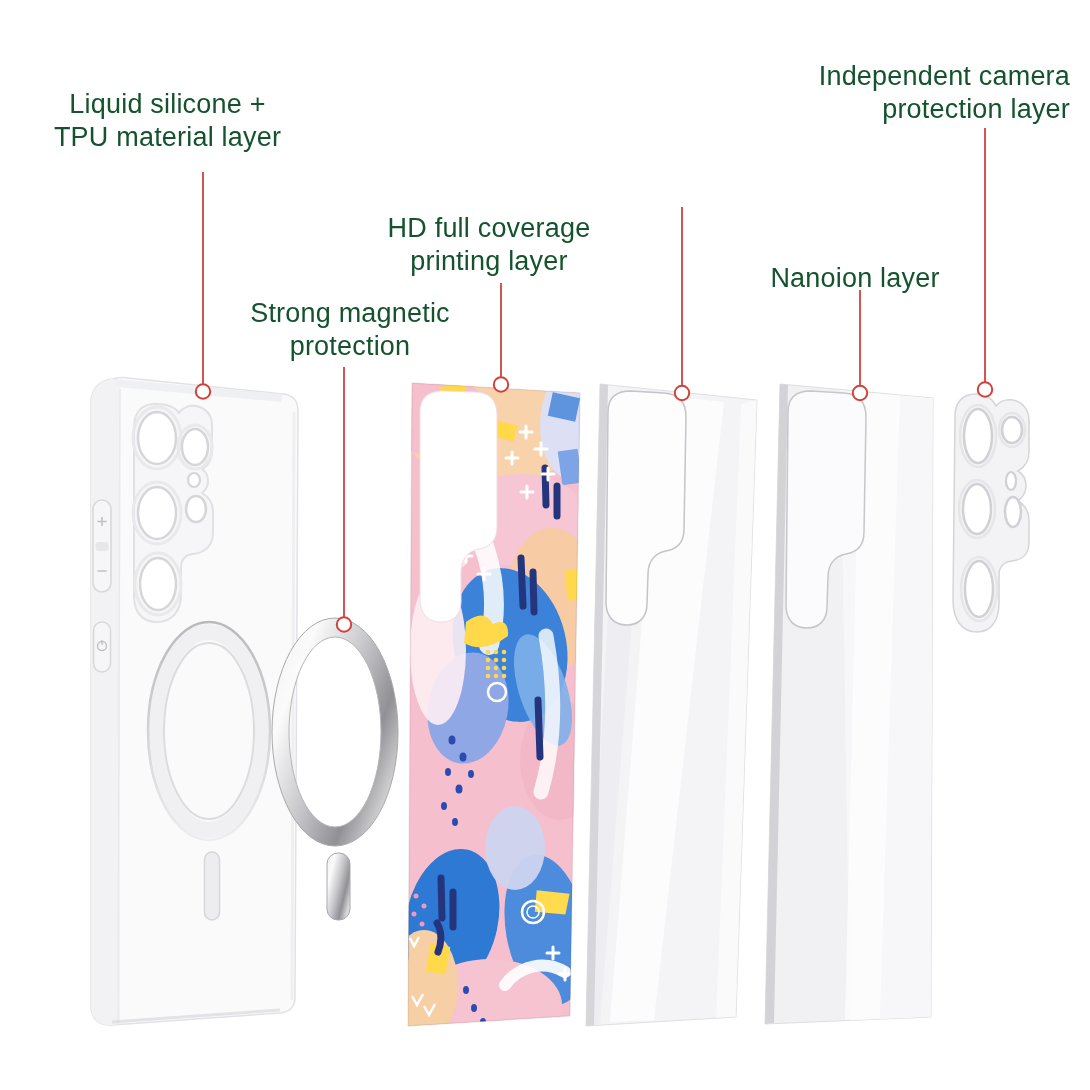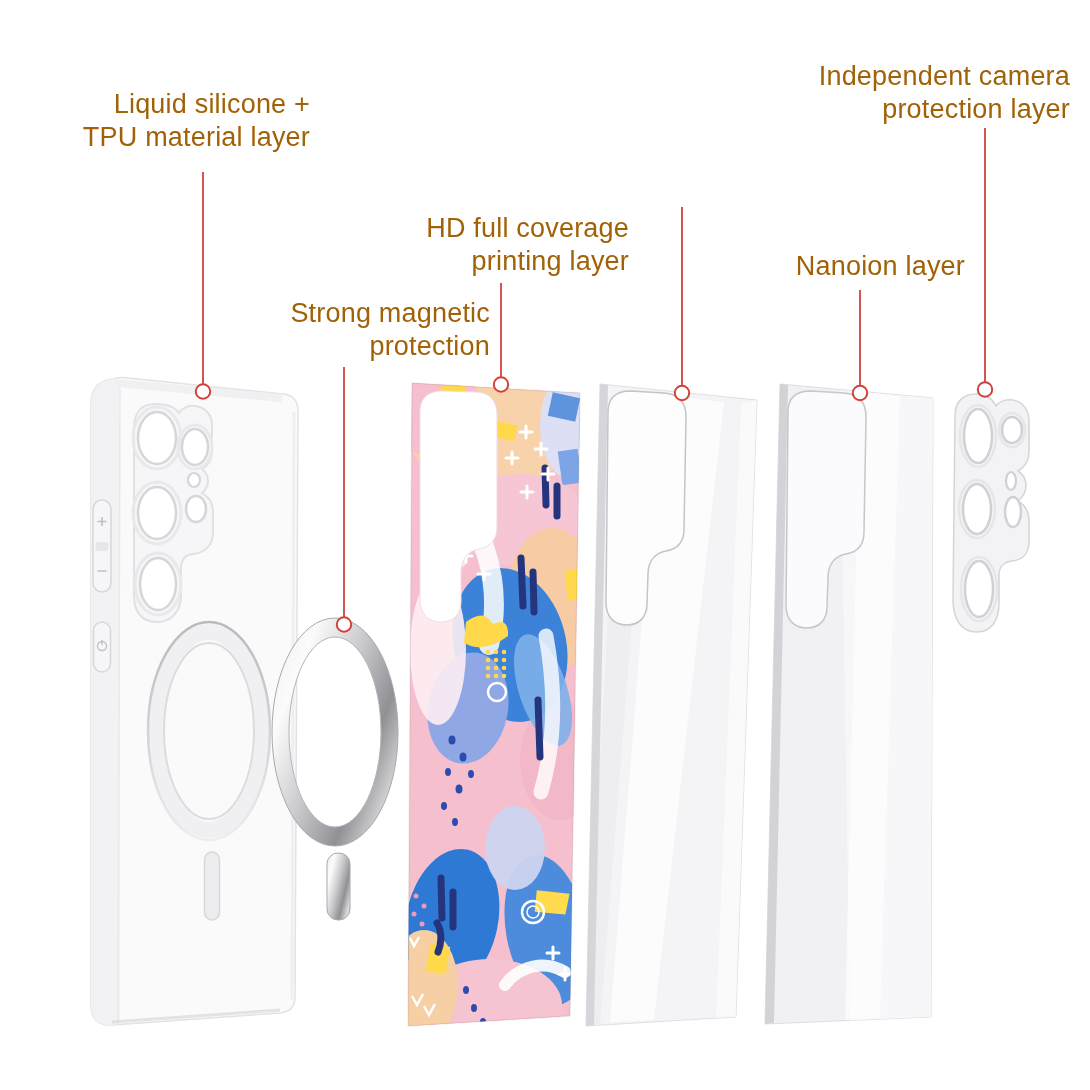--- a/index.html
+++ b/index.html
@@ -1,20 +1,20 @@
 <!DOCTYPE html>
 <html><head>
 <meta charset="utf-8">
 <style>
   html,body{margin:0;padding:0;background:#ffffff;}
   #stage{position:relative;width:1090px;height:1090px;background:#ffffff;overflow:hidden;
          font-family:"Liberation Sans","DejaVu Sans",sans-serif;}
-  .part-label{position:absolute;color:#a16207;font-size:27px;line-height:33px;font-weight:500;
+  .part-label{position:absolute;color:#14532d;font-size:27px;line-height:33px;font-weight:500;
               white-space:pre-line;letter-spacing:.2px;}
-  .ta-c{text-align:right;} .ta-r{text-align:right;}
+  .ta-c{text-align:center;} .ta-r{text-align:right;}
   #diagram-svg{position:absolute;left:0;top:0;}
 </style>
 </head>
 <body>
 
 <div id="stage">
 
   <svg id="diagram-svg" width="1090" height="1090" viewBox="0 0 1090 1090">
     <defs>
       <linearGradient id="gradRing" x1="0" y1="0" x2="1" y2="0.7">
@@ -245,16 +245,16 @@
       </g>
     </g>
   </svg>
 
   <div class="part-label ta-c" style="left:25px;top:88px;width:285px;">Liquid silicone +
 TPU material layer</div>
   <div class="part-label ta-c" style="left:210px;top:297px;width:280px;">Strong magnetic
 protection</div>
   <div class="part-label ta-c" style="left:349px;top:212px;width:280px;">HD full coverage
 printing layer</div>
-  <div class="part-label ta-c" style="left:745px;top:250px;width:220px;">Nanoion layer</div>
+  <div class="part-label ta-c" style="left:745px;top:262px;width:220px;">Nanoion layer</div>
   <div class="part-label ta-r" style="left:790px;top:60px;width:280px;">Independent camera
 protection layer</div>
 </div>
 
 </body></html>

